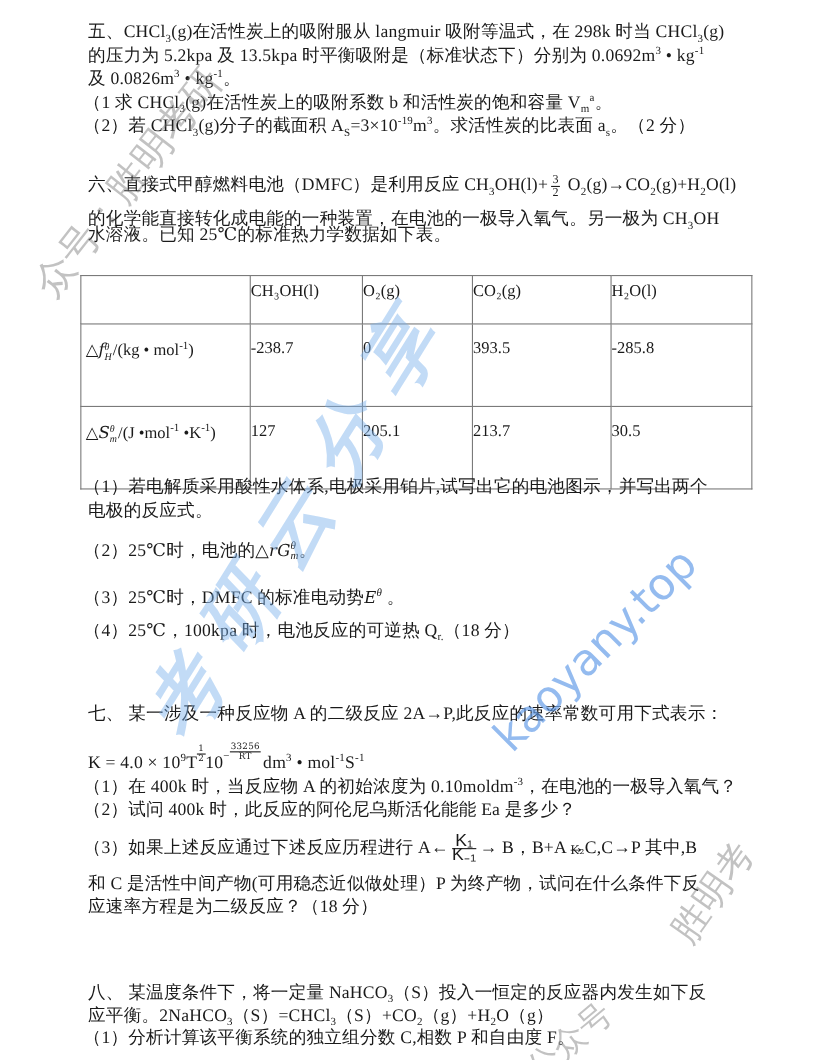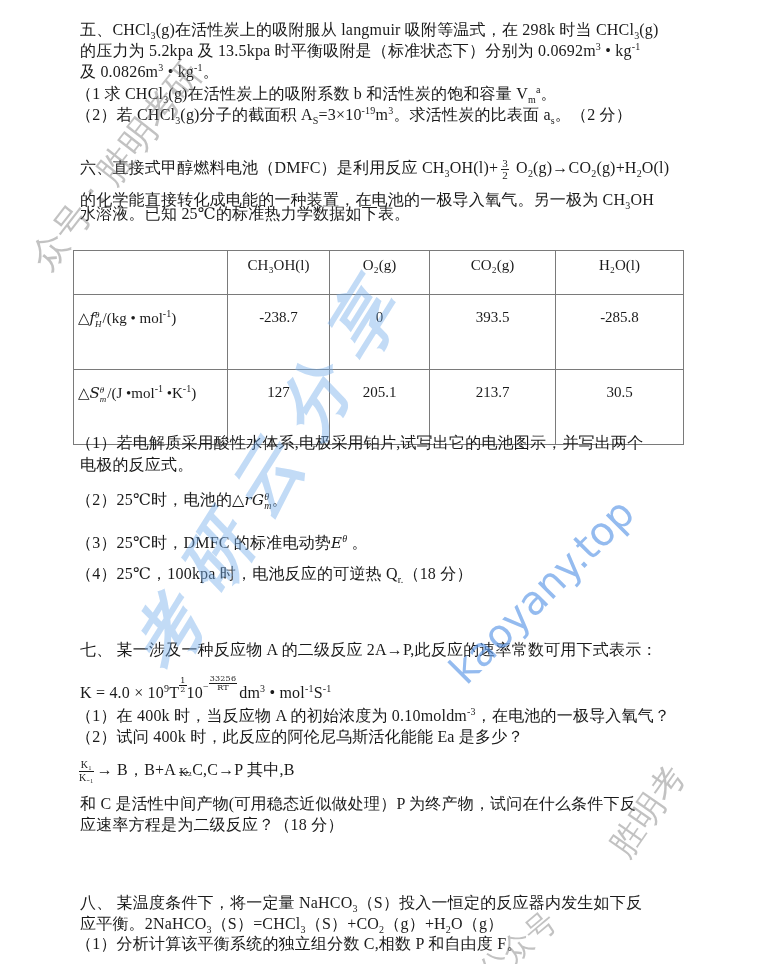--- a/index.html
+++ b/index.html
@@ -15,21 +15,21 @@
   .frac { display: inline-block; vertical-align: middle; text-align: center; font-size: 11px; line-height: 11px; margin: 0 3px; }
   .frac .num { display: block; border-bottom: 1px solid #1a1a1a; padding: 0 1px; }
   .frac .den { display: block; }
   .frac.small { font-size: 8px; line-height: 8px; font-family: "DejaVu Serif", serif; }
   .ital { font-style: italic; font-family: "DejaVu Serif", serif; font-size: 15px; }
   table.thermo {
     position: absolute; left: 73px; top: 250px; width: 611px; height: 160px;
     border-collapse: collapse; font-size: 15px;
   }
   table.thermo td {
-    border: 1.5px solid #7a7a7a; text-align: center; vertical-align: top; padding: 0;
+    border: 1.5px solid #7a7a7a; vertical-align: top; padding: 0;
   }
   table.thermo tr.r0 td { height: 37px; padding-top: 6px; }
   table.thermo tr.r1 td { height: 60px; padding-top: 14px; }
   table.thermo tr.r2 td { height: 60px; padding-top: 14px; }
   table.thermo td.rowhead { text-align: left; padding-left: 4px; white-space: nowrap; }
   .wm { position: absolute; pointer-events: none; white-space: nowrap; font-family: "DejaVu Sans", sans-serif; }
   .wm-gray { color: rgba(120,120,120,0.45); font-size: 36px; }
   .wm-blue { color: rgba(120,175,235,0.45); font-size: 70px; font-weight: bold; font-style: italic; }
   .wm-url { color: rgba(90,150,230,0.65); font-size: 40px; }
   .k-stack { display:inline-block; position: relative; }
@@ -102,21 +102,21 @@
 
 <div class="line" style="top:640px">七、 某一涉及一种反应物 A 的二级反应 2A→P,此反应的速率常数可用下式表示：</div>
 <div class="line" style="top:675px">
   <span>K = 4.0 × 10</span><sup>9</sup><span>T</span><span class="frac small" style="vertical-align:6px;margin:0"><span class="num">1</span><span class="den">2</span></span><span>10</span><span style="vertical-align:8px;font-size:10px">−</span><span class="frac small" style="vertical-align:8px;margin:0 2px 0 0"><span class="num">33256</span><span class="den">RT</span></span><span>dm</span><sup>3</sup><span> • mol</span><sup>-1</sup><span>S</span><sup>-1</sup>
 </div>
 <div class="line ind" style="top:706px">
   <span>（1）在 400k 时，当反应物 A 的初始浓度为 0.10moldm</span><sup>-3</sup><span>，在电池的一极导入氧气？</span>
 </div>
 <div class="line ind" style="top:727px">（2）试问 400k 时，此反应的阿伦尼乌斯活化能能 Ea 是多少？</div>
 <div class="line ind" style="top:759px">
-  <span class="frac" style="font-family:Liberation Serif, serif;font-size:10px;line-height:12px;margin:0 3px"><span class="num">K₁</span><span class="den">K₋₁</span></span><span>→ B，B+A</span><span class="k-stack"><span class="k-top">K₂</span></span><span>→C,C→P  其中,B</span>
+  <span>（3）如果上述反应通过下述反应历程进行  A←</span><span class="frac" style="font-family:Liberation Sans, sans-serif;font-size:16px;line-height:12px;margin:0 3px"><span class="num">K₁</span><span class="den">K₋₁</span></span><span>→ B，B+A</span><span class="k-stack"><span class="k-top">K₂</span></span><span>→C,C→P  其中,B</span>
 </div>
 <div class="line" style="top:794px">和 C 是活性中间产物(可用稳态近似做处理）P 为终产物，试问在什么条件下反</div>
 <div class="line" style="top:815px">应速率方程是为二级反应？（18 分）</div>
 
 <div class="line" style="top:893px">
   <span>八、 某温度条件下，将一定量 NaHCO</span><sub>3</sub><span>（S）投入一恒定的反应器内发生如下反</span>
 </div>
 <div class="line" style="top:914px">
   <span>应平衡。2NaHCO</span><sub>3</sub><span>（S）=CHCl</span><sub>3</sub><span>（S）+CO</span><sub>2</sub><span>（g）+H</span><sub>2</sub><span>O（g）</span>
 </div>

